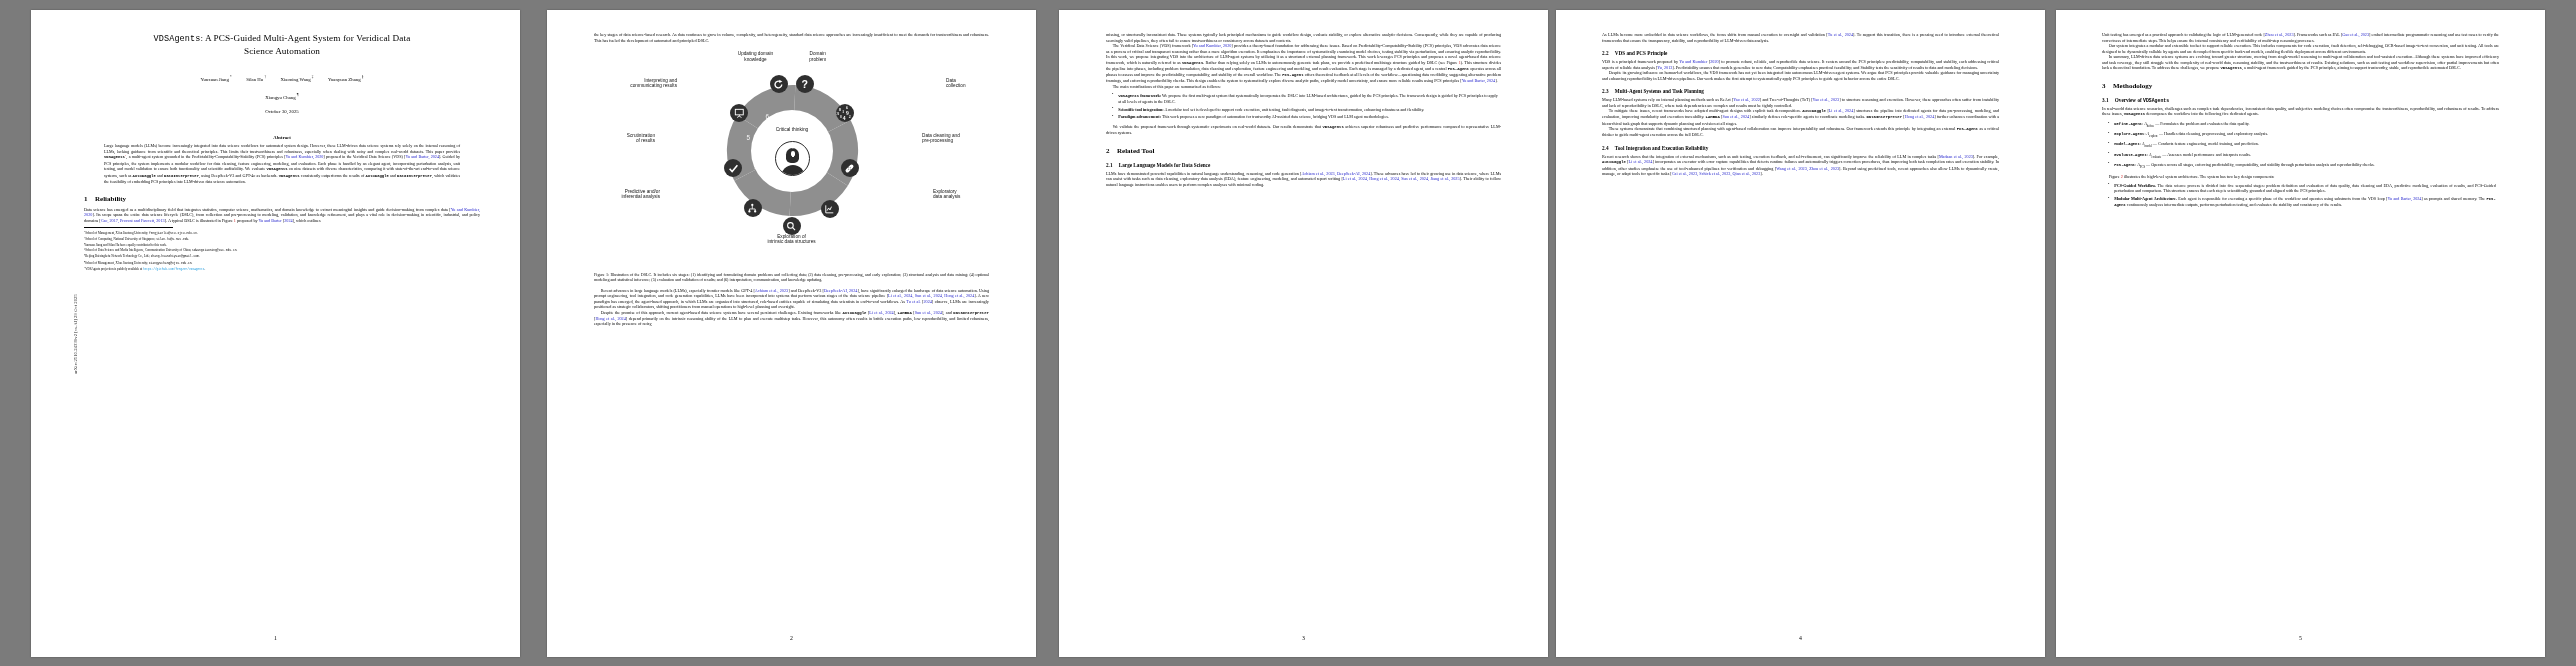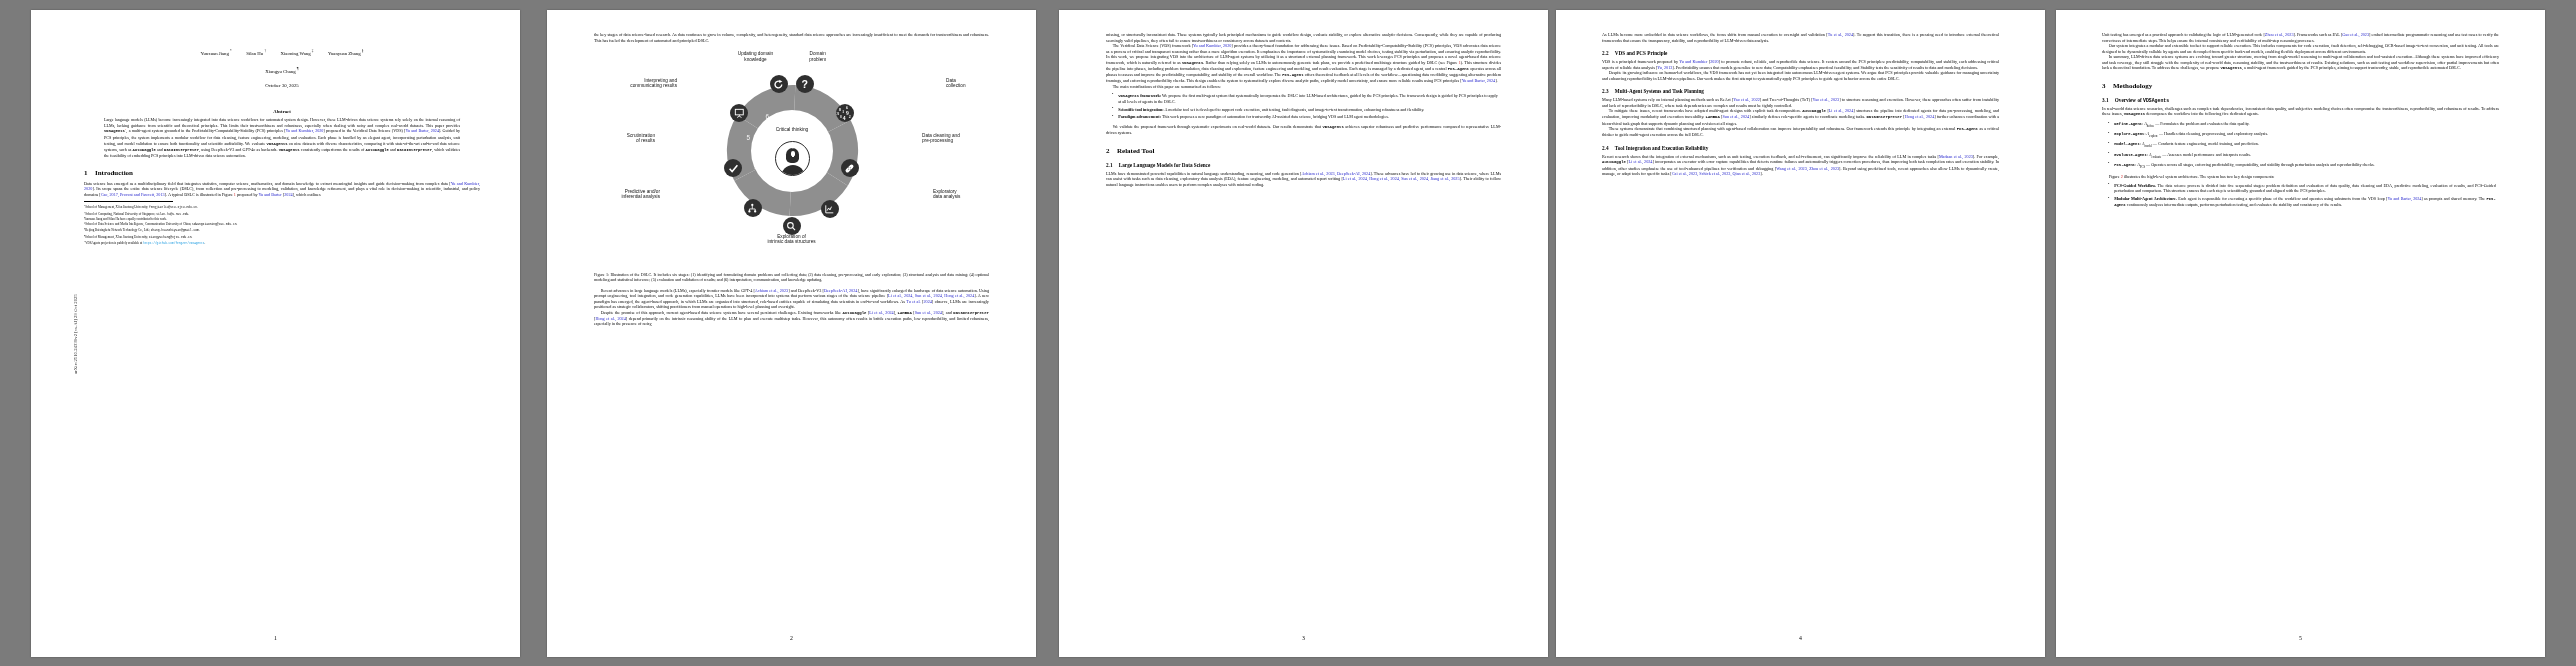--- a/index.html
+++ b/index.html
@@ -97,41 +97,45 @@
 <body>
 
 <div class="viewport">
 
   <div class="page" id="page-1">
     <div class="arxivwrap">
       <div class="arxiv">arXiv:2510.24339v2  [cs.AI]  29 Oct 2025</div>
     </div>
     <div class="pad" style="left:53px;right:40px;top:22px;">
 
+      <div class="title">
+        <span class="mono">VDSAgents</span><span>: A PCS-Guided Multi-Agent System for Veridical Data</span><br>
+        <span>Science Automation</span>
+      </div>
 
       <div class="authors">
         <span><span>Yunxuan Jiang</span> <sup>*</sup></span>
         <span><span>Silan Hu</span> <sup>†</sup></span>
         <span><span>Xiaoning Wang</span> <sup>‡</sup></span>
         <span><span>Yuanyuan Zhang</span> <sup>§</sup></span>
       </div>
 
       <div class="author2">
         <span>Xiangyu Chang</span>
         <sup>¶</sup>
       </div>
 
       <div class="date">October 30, 2025</div>
 
       <div class="abshead">Abstract</div>
       <div class="abs">
         <p>Large language models (LLMs) become increasingly integrated into data science workflows for automated system design. However, these LLM-driven data science systems rely solely on the internal reasoning of LLMs, lacking guidance from scientific and theoretical principles. This limits their trustworthiness and robustness, especially when dealing with noisy and complex real-world datasets. This paper provides <span class="bmono">VDSAgents</span><span class="supred">1</span>, a multi-agent system grounded in the Predictability-Computability-Stability (PCS) principles [<span class="cite">Yu and Kumbier, 2020</span>] proposed in the Veridical Data Science (VDS) [<span class="cite">Yu and Barter, 2024</span>]. Guided by PCS principles, the system implements a modular workflow for data cleaning, feature engineering, modeling, and evaluation. Each phase is handled by an elegant agent, incorporating perturbation analysis, unit testing, and model validation to ensure both functionality and scientific auditability. We evaluate <span class="bmono">VDSAgents</span> on nine datasets with diverse characteristics, comparing it with state-of-the-art end-to-end data science systems, such as <span class="bmono">AutoKaggle</span> and <span class="bmono">DataInterpreter</span>, using DeepSeek-V3 and GPT-4o as backends. <span class="bmono">VDSAgents</span> consistently outperforms the results of <span class="bmono">AutoKaggle</span> and <span class="bmono">DataInterpreter</span>, which validates the feasibility of embedding PCS principles into LLM-driven data science automation.</p>
       </div>
 
-      <h1 class="sec"><span class="secnum">1</span><span>Introduction</span></h1>
+      <h1 class="sec"><span class="secnum">1</span><span>Reliability</span></h1>
       <p>Data science has emerged as a multidisciplinary field that integrates statistics, computer science, mathematics, and domain knowledge to extract meaningful insights and guide decision-making from complex data [<span class="cite">Yu and Kumbier, 2020</span>]. Its scope spans the entire data science lifecycle (DSLC), from collection and pre-processing to modeling, validation, and knowledge refinement, and plays a vital role in decision-making in scientific, industrial, and policy domains [<span class="cite">Cao, 2017, Provost and Fawcett, 2013</span>]. A typical DSLC is illustrated in Figure <span class="citered">1</span> proposed by <span class="cite">Yu and Barter</span> [<span class="cite">2024</span>], which outlines</p>
 
       <div class="fnrule"></div>
       <div class="fn">
         <div><sup>*</sup>School of Management, Xi'an Jiaotong University; <span class="mono">fengjianliu@stu.xjtu.edu.cn</span>.</div>
         <div><sup>†</sup>School of Computing, National University of Singapore; <span class="mono">silan.hu@u.nus.edu</span>.</div>
         <div>Yunxuan Jiang and Silan Hu have equally contributed to this work.</div>
         <div><sup>‡</sup>School of Data Science and Media Intelligence, Communication University of China; <span class="mono">sdwangxiaoning@cuc.edu.cn</span>.</div>
         <div><sup>§</sup>Beijing Baixingkefu Network Technology Co., Ltd.; <span class="mono">zhang.huanzhiyuan@gmail.com</span>.</div>
         <div><sup>¶</sup>School of Management, Xi'an Jiaotong University; <span class="mono">xiangyuchang@xjtu.edu.cn</span>.</div>

